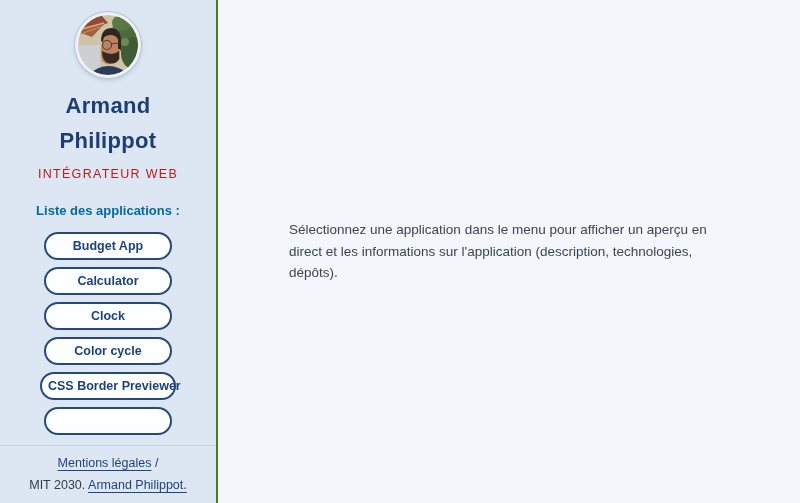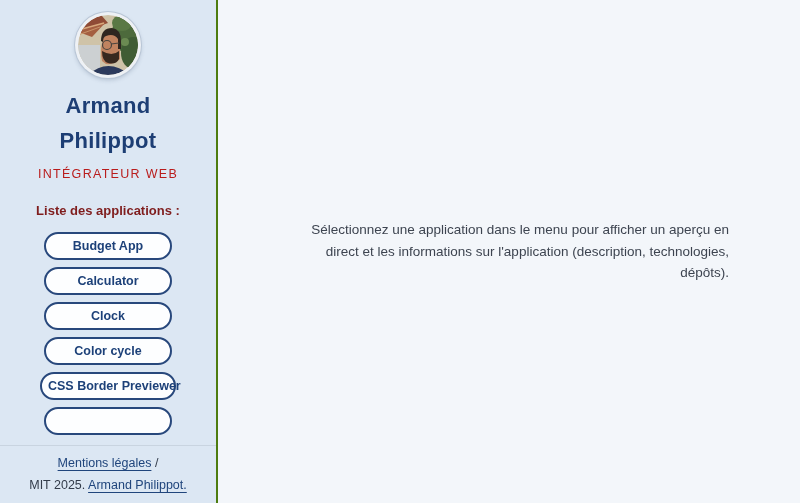--- a/index.html
+++ b/index.html
@@ -54,21 +54,21 @@
     width: 100%;
     overflow: hidden;
     display: flex;
     flex-direction: column;
     align-items: center;
   }
   .apps-heading {
     margin-top: 22px;
     font-size: 13px;
     font-weight: 700;
-    color: #7f1d1d;
+    color: #0369a1;
   }
   .apps-list {
     margin-top: 14px;
     display: flex;
     flex-direction: column;
     align-items: center;
     gap: 7px;
   }
   .app-button {
     width: 128px;
@@ -110,21 +110,21 @@
   .main {
     flex: 1 1 auto;
     height: 503px;
     background: #f3f6fa;
     display: flex;
     align-items: center;
     justify-content: center;
   }
   .intro-text {
     max-width: 440px;
-    text-align: right;
+    text-align: left;
     font-size: 13.5px;
     line-height: 1.6;
     color: #3d4450;
   }
 </style>
 </head>
 <body>
 
 <aside class="sidebar">
   <div class="profile">
@@ -177,21 +177,21 @@
       <button class="app-button" aria-hidden="true"></button>
     </nav>
   </div>
 
   <footer class="sidebar-footer">
     <div class="row1">
       <a class="footer-link">Mentions légales</a>
       <span>/</span>
     </div>
     <div class="row2">
-      <span>MIT 2025.</span>
+      <span>MIT 2030.</span>
       <a class="footer-link">Armand Philippot.</a>
     </div>
   </footer>
 </aside>
 
 <main class="main">
   <p class="intro-text">Sélectionnez une application dans le menu pour afficher un aperçu en direct et les informations sur l'application (description, technologies, dépôts).</p>
 </main>
 
 </body></html>

